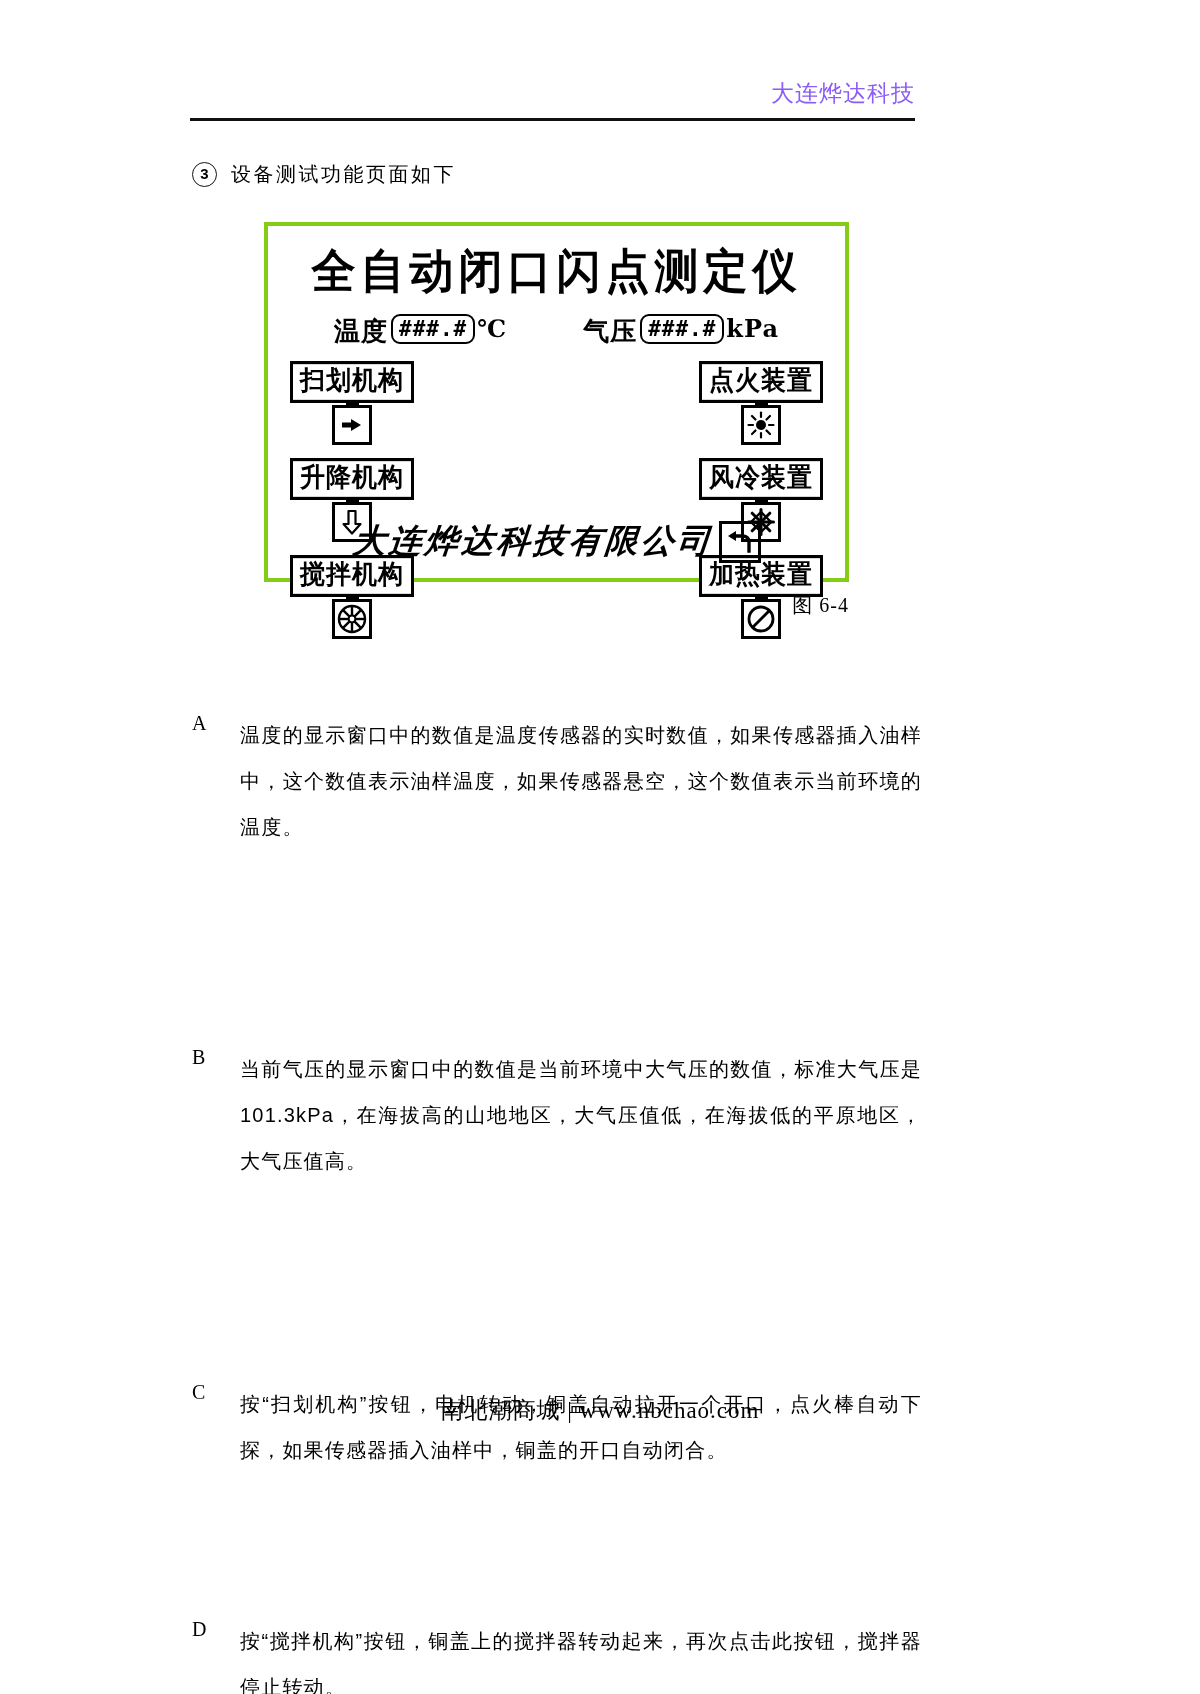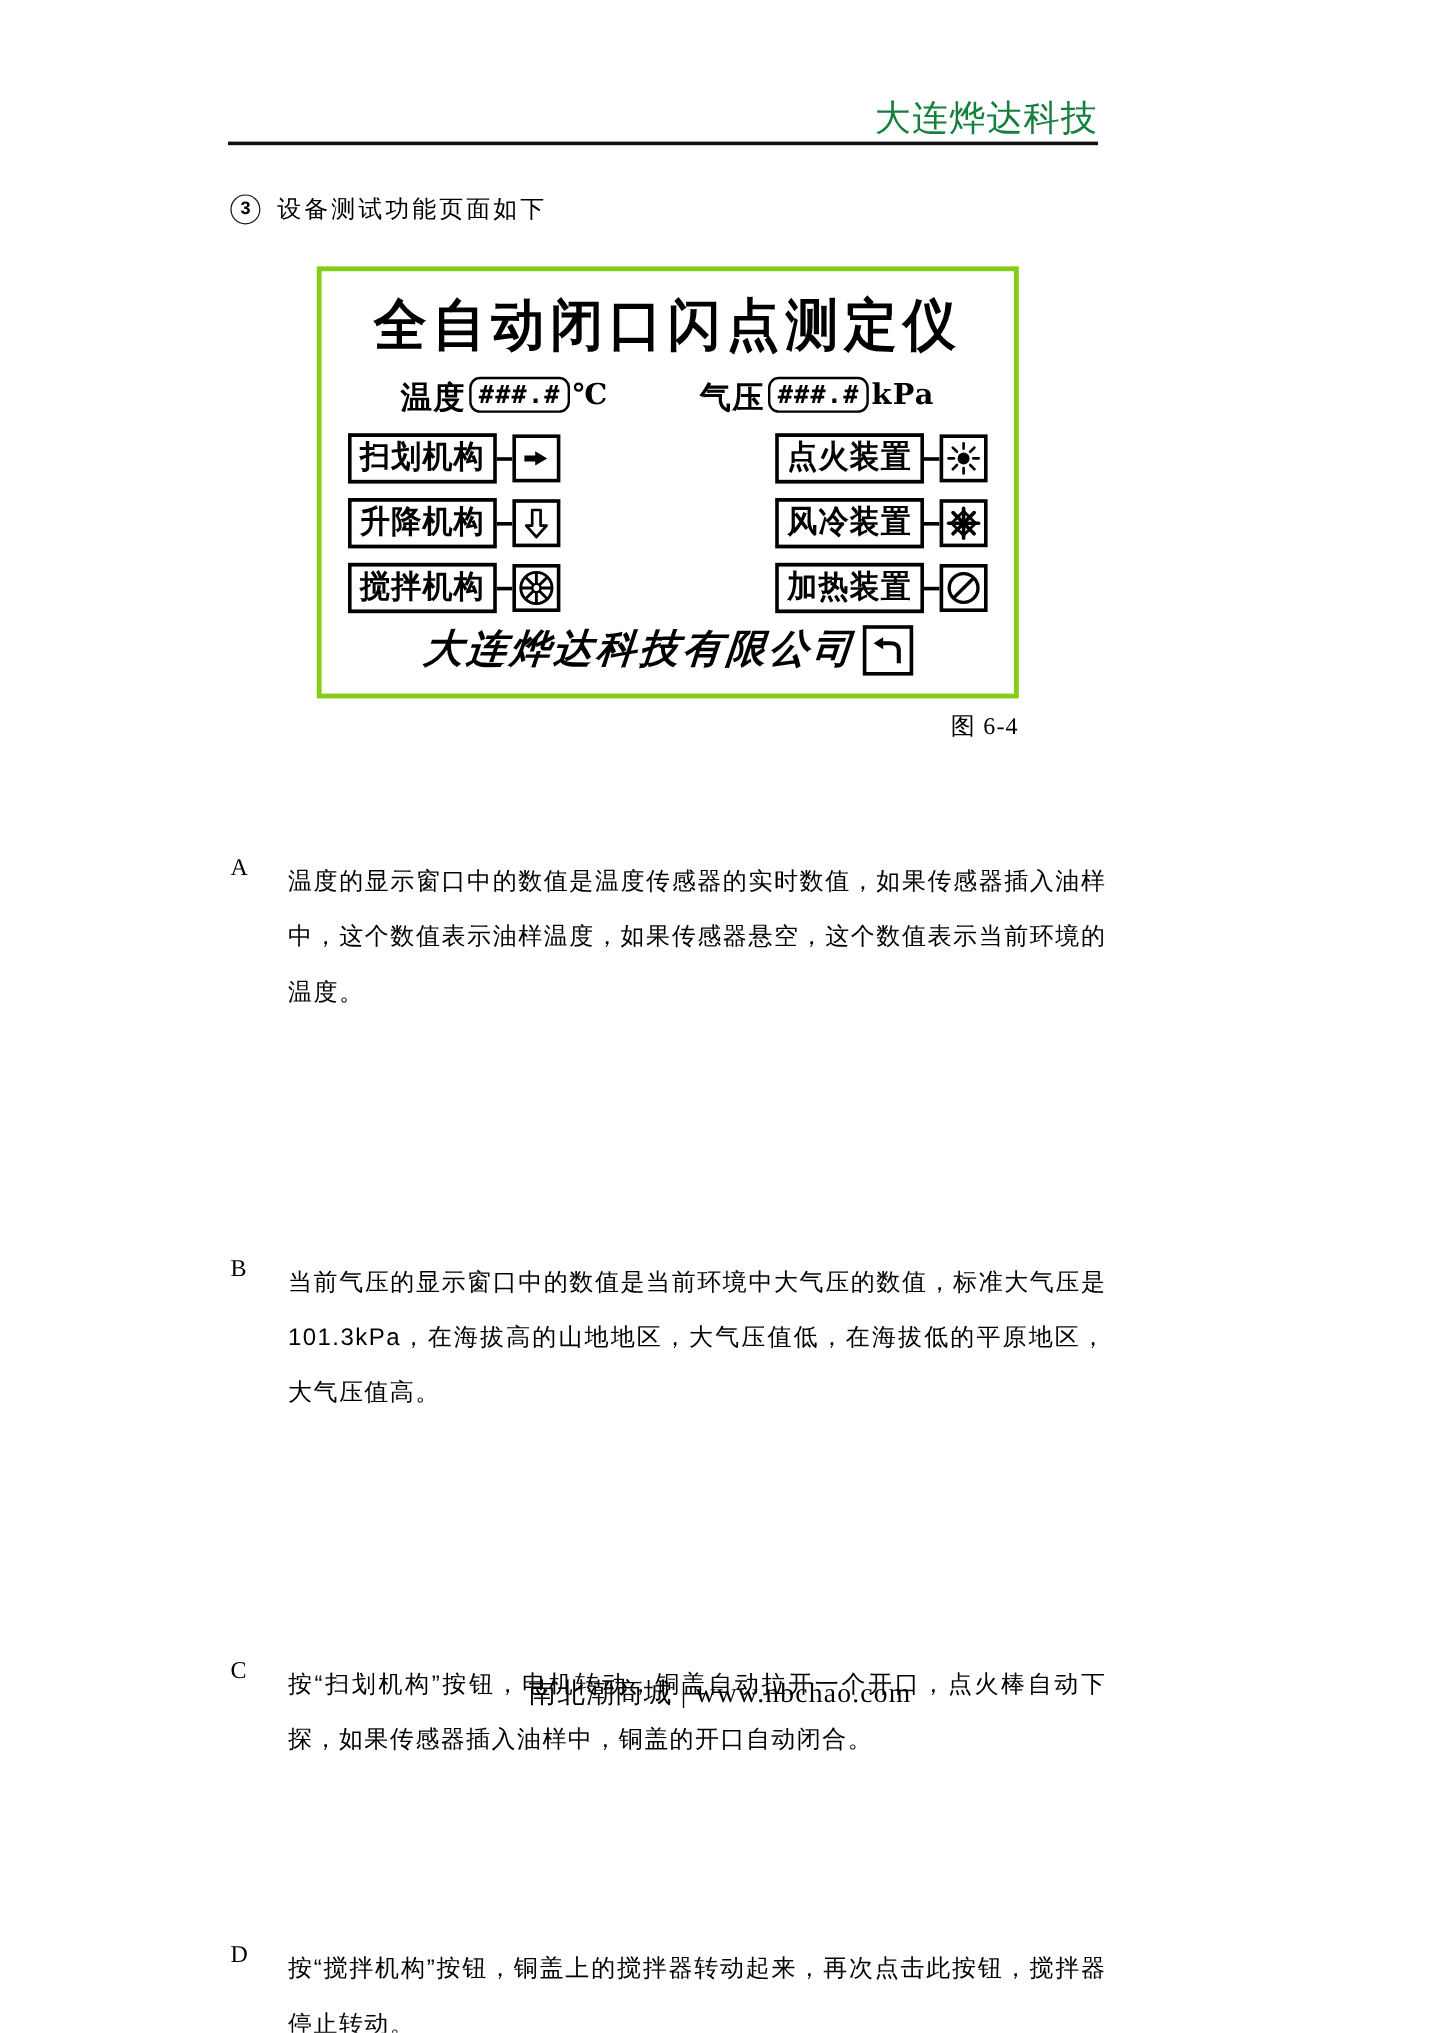--- a/index.html
+++ b/index.html
@@ -25,24 +25,24 @@
 
   
   .page-header {
     position: absolute;
     left: 190px;
     top: 78px;
     width: 725px;
     text-align: right;
   }
   .page-header .brand {
-    font-size: 30px;
+    font-size: 23px;
     letter-spacing: 1px;
     font-family: "Liberation Serif", "DejaVu Serif", serif;
-    color: #15803d;
+    color: #8b5cf6;
   }
   .header-rule {
     position: absolute;
     left: 190px;
     top: 118px;
     width: 725px;
     height: 0;
     border-top: 3px solid #111;
   }
 
@@ -138,20 +138,21 @@
     padding: 0 22px;
   }
   .btn-row {
     display: flex;
     justify-content: space-between;
     margin-bottom: 14px;
   }
   .btn-cell {
     display: flex;
     align-items: center;
+    flex-direction: column;
   }
   .func-btn {
     border: 3px solid #000;
     padding: 1px 7px 3px 7px;
     font-size: 25px;
     font-weight: bold;
     letter-spacing: 1px;
     font-family: "DejaVu Serif", "Liberation Serif", serif;
     line-height: 30px;
     background: #fff;

